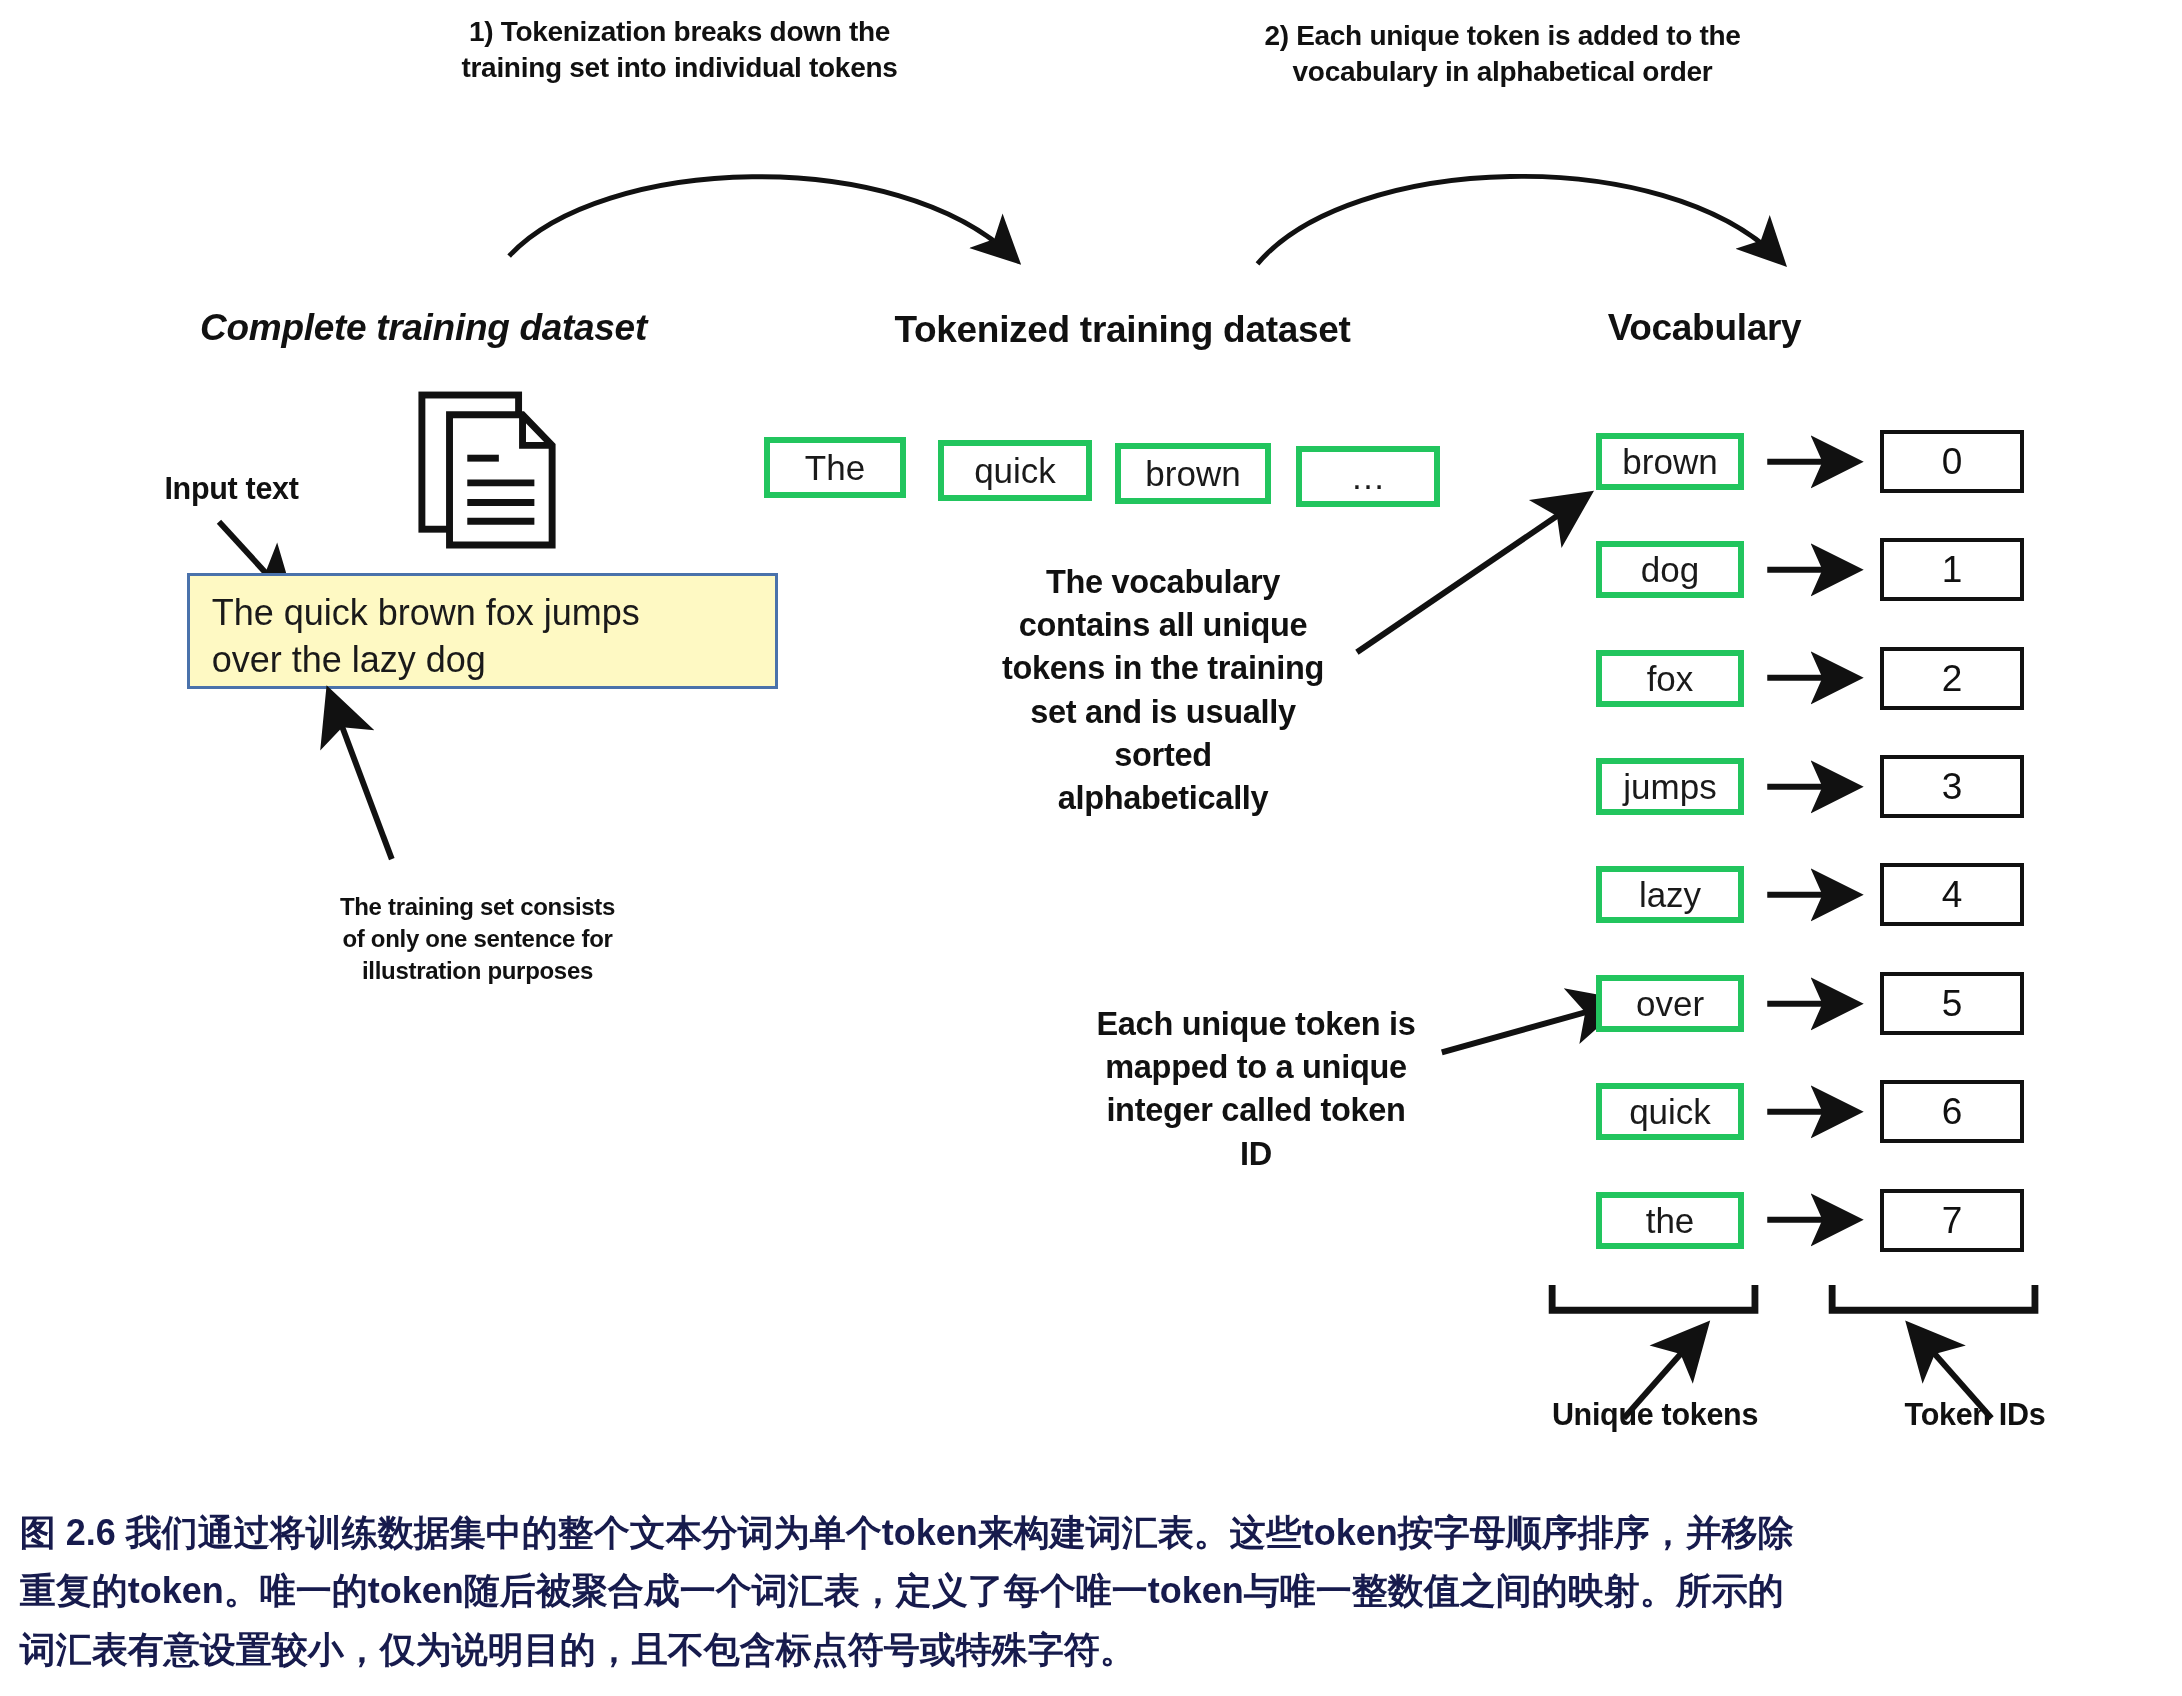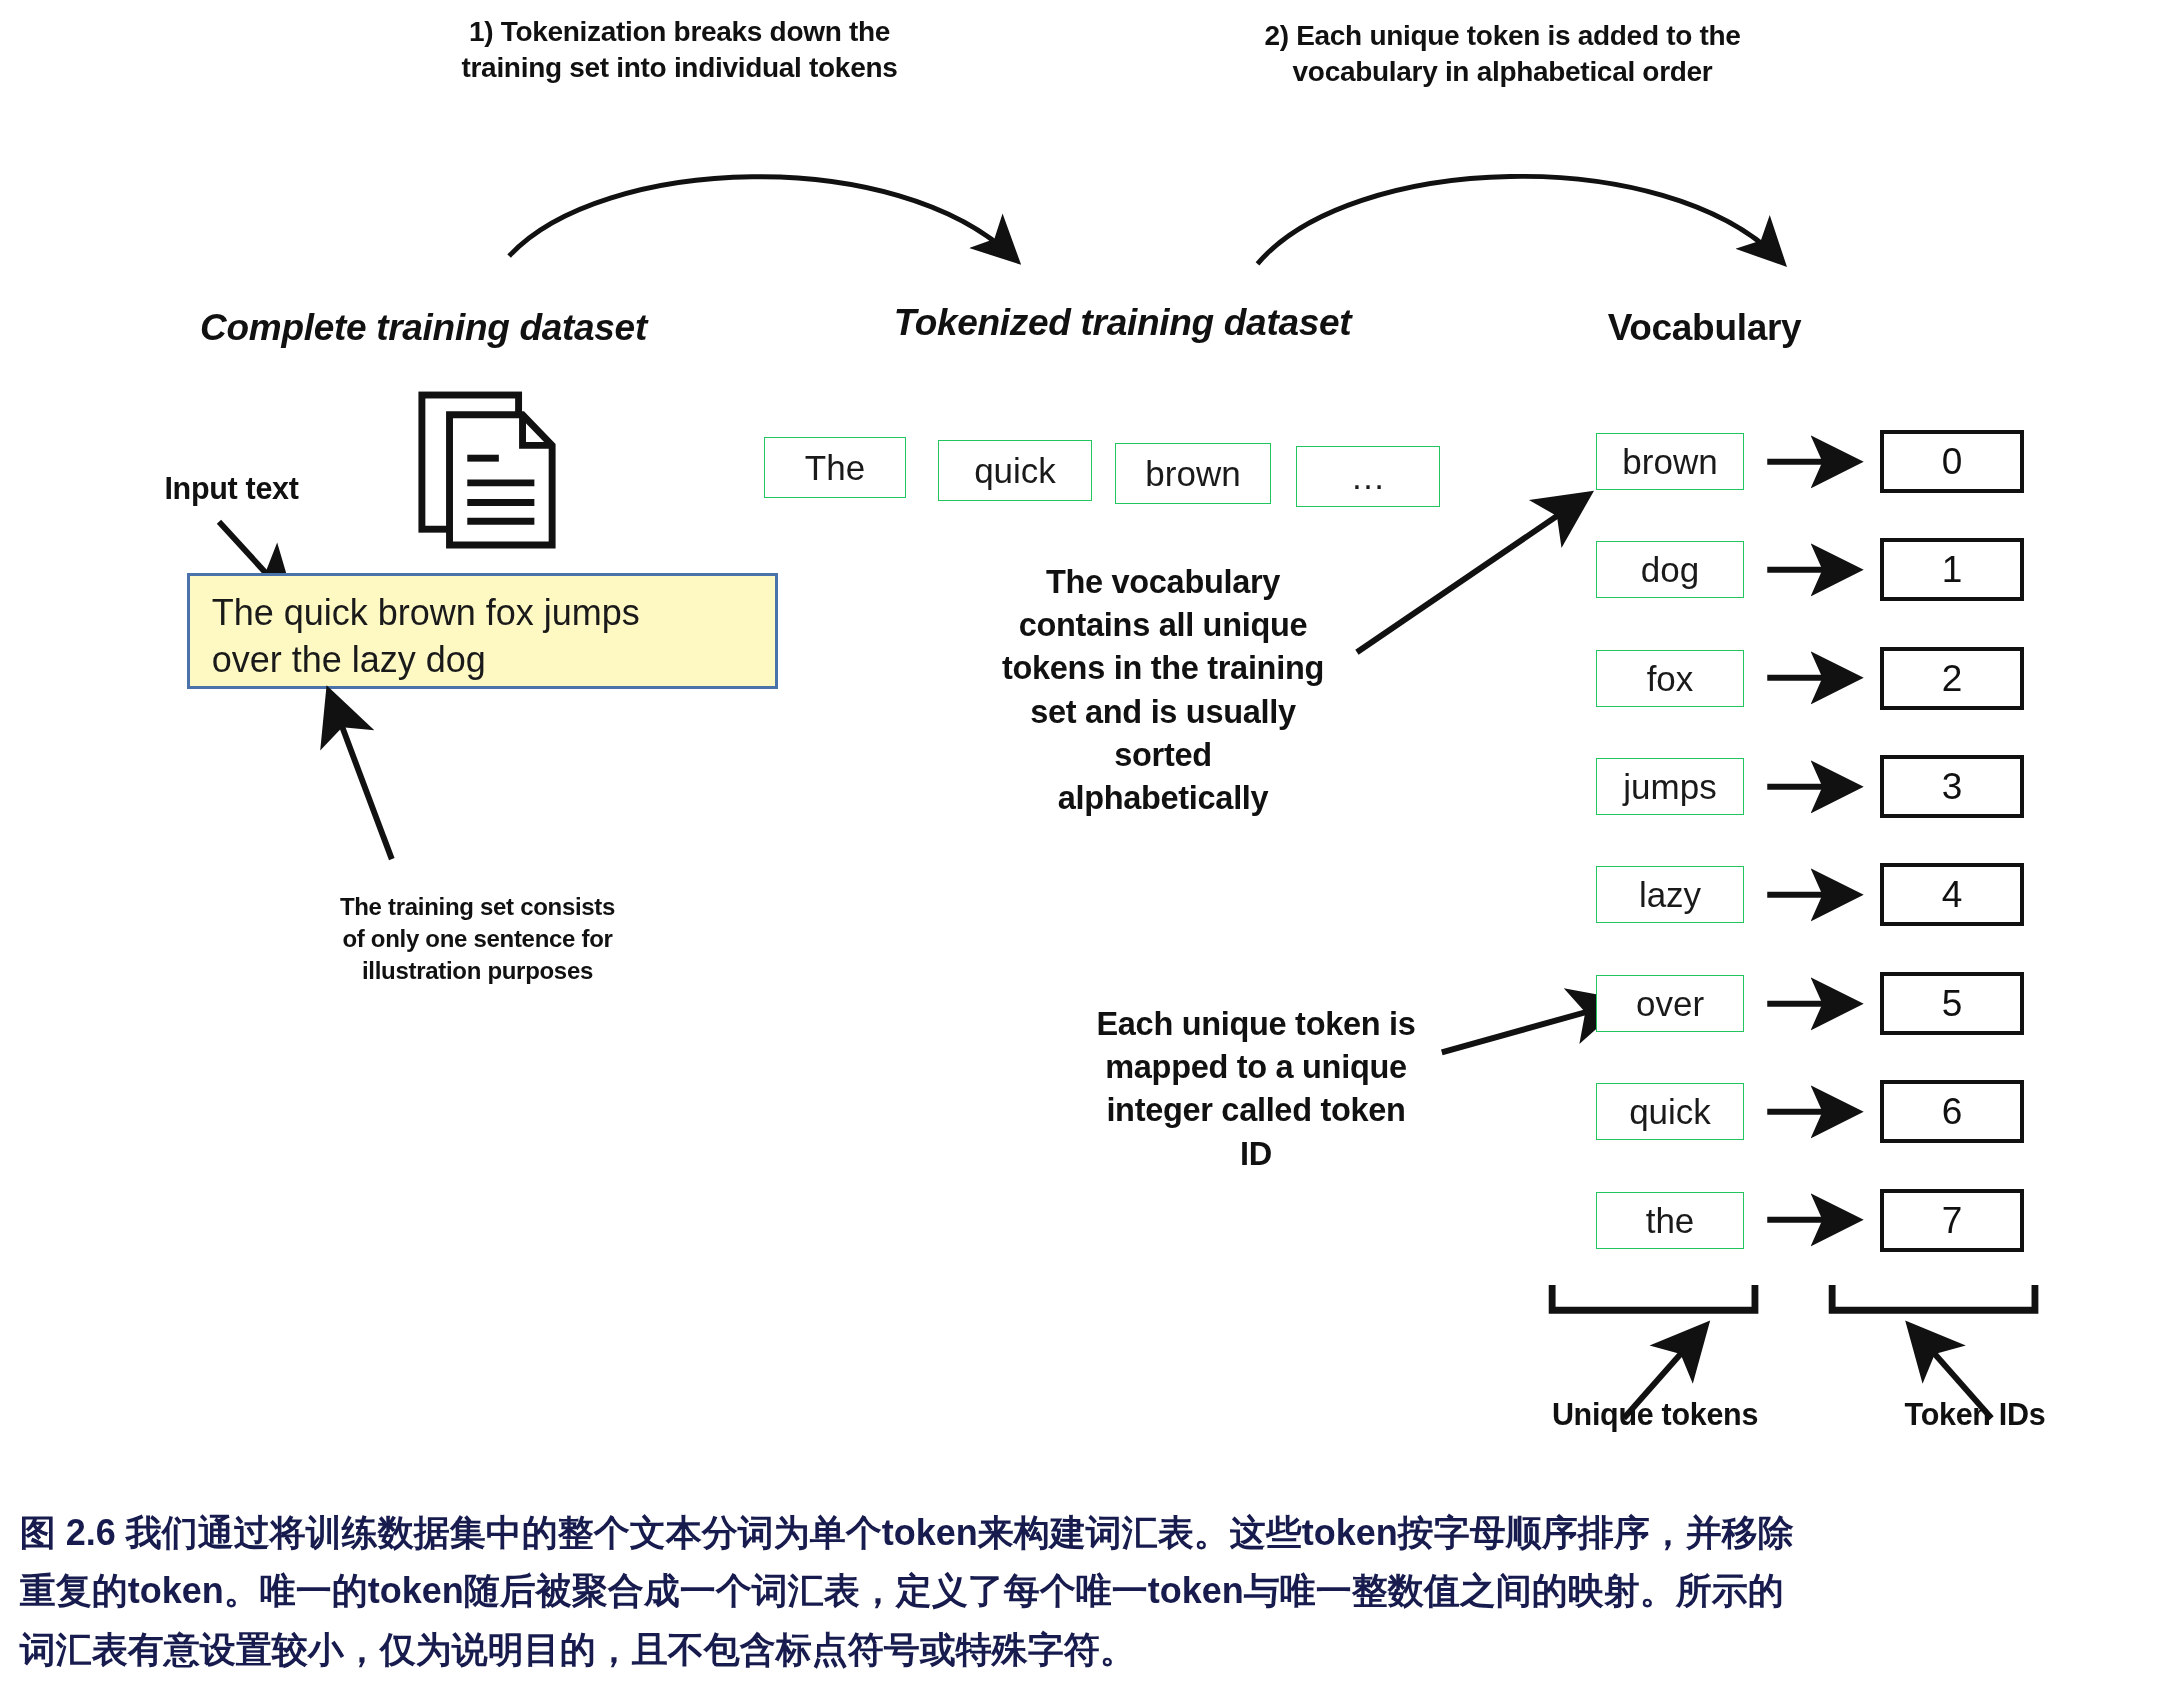--- a/index.html
+++ b/index.html
@@ -23,21 +23,21 @@
   }
   .note-left{
     font-weight:bold;font-size:24px;line-height:1.33;text-align:center;
     letter-spacing:-0.3px;color:#111;
   }
   .small-bold{
     font-weight:bold;font-size:30.5px;letter-spacing:-0.3px;color:#111;text-align:center;
   }
   
   .blue-box{
-    border:1px solid #22c55e;background:#ffffff;box-sizing:border-box;
+    border:6px solid #22c55e;background:#ffffff;box-sizing:border-box;
     display:flex;align-items:center;justify-content:center;
     font-size:35px;color:#1a1a1a;font-weight:normal;
   }
   .input-box{
     border:3px solid #4a72ab;background:#fef9c3;box-sizing:border-box;
     font-size:36px;line-height:1.3;color:#1a1a1a;padding:13.8px 21.7px;
   }
   .id-box{
     border:4.9px solid #111111;background:#ffffff;box-sizing:border-box;
     display:flex;align-items:center;justify-content:center;
@@ -77,21 +77,21 @@
   <defs>
     <marker id="ah2" markerWidth="11" markerHeight="11" refX="8" refY="5.5" orient="auto" markerUnits="strokeWidth">
       <path d="M0,0.6 L10,5.5 L0,10.4 L2.4,5.5 Z" fill="#111"></path>
     </marker>
   </defs>
   <path d="M16,118 C110,6 430,-6 548,114" fill="none" stroke="#111" stroke-width="5" marker-end="url(#ah2)"></path>
 </svg>
 
 <div class="abs col-title" style="left:138px;top:307px;width:571px;font-style:italic;">Complete training dataset</div>
 
-<div class="abs col-title" style="left:827px;top:302px;width:591px;font-style:italic;">Tokenized training dataset</div>
+<div class="abs col-title" style="left:827px;top:309px;width:591px;">Tokenized training dataset</div>
 
 <div class="abs col-title" style="left:1409px;top:307px;width:591px;">Vocabulary</div>
 
 <svg class="abs" style="left:414px;top:389px;" width="148" height="163" viewBox="0 0 150 165">
 
   <rect x="8" y="6" width="98" height="136" fill="#fff" stroke="#111" stroke-width="7"></rect>
 
   <path d="M36,26 L110,26 L140,57 L140,158 L36,158 Z" fill="#fff" stroke="#111" stroke-width="7" stroke-linejoin="miter"></path>
   <path d="M110,26 L110,57 L140,57" fill="none" stroke="#111" stroke-width="7"></path>
   <line x1="54" y1="70" x2="86" y2="70" stroke="#111" stroke-width="7"></line>

